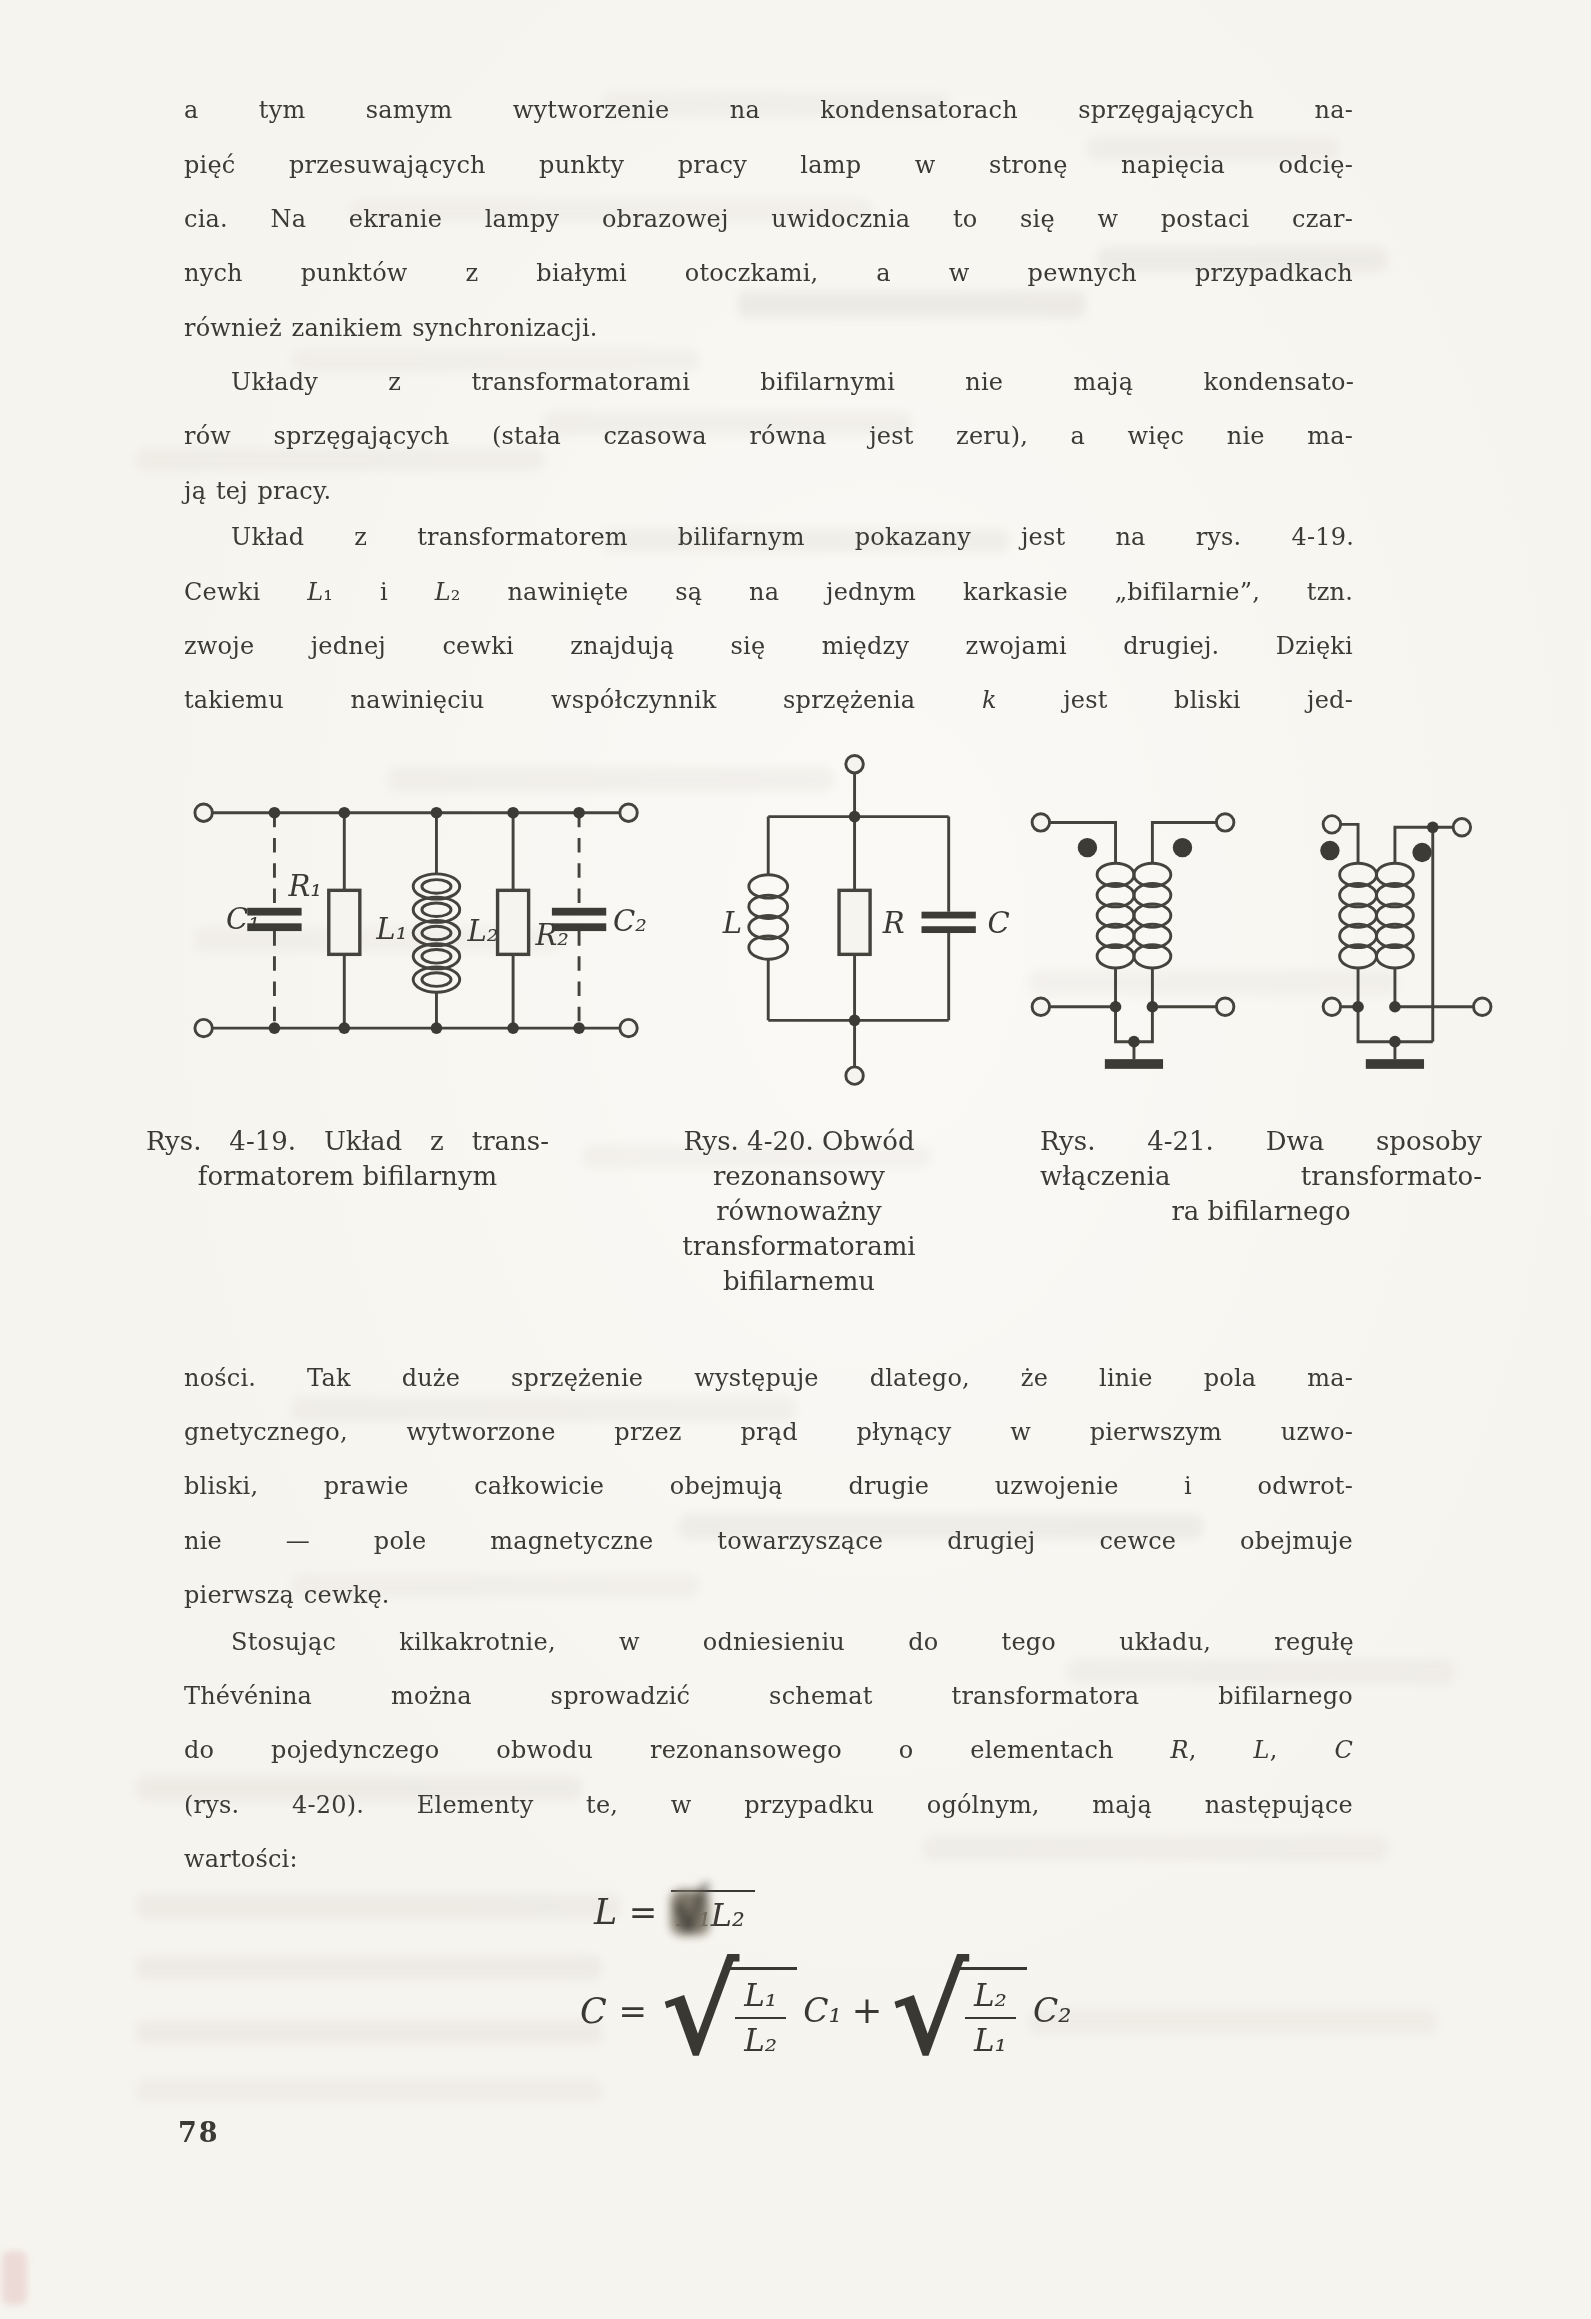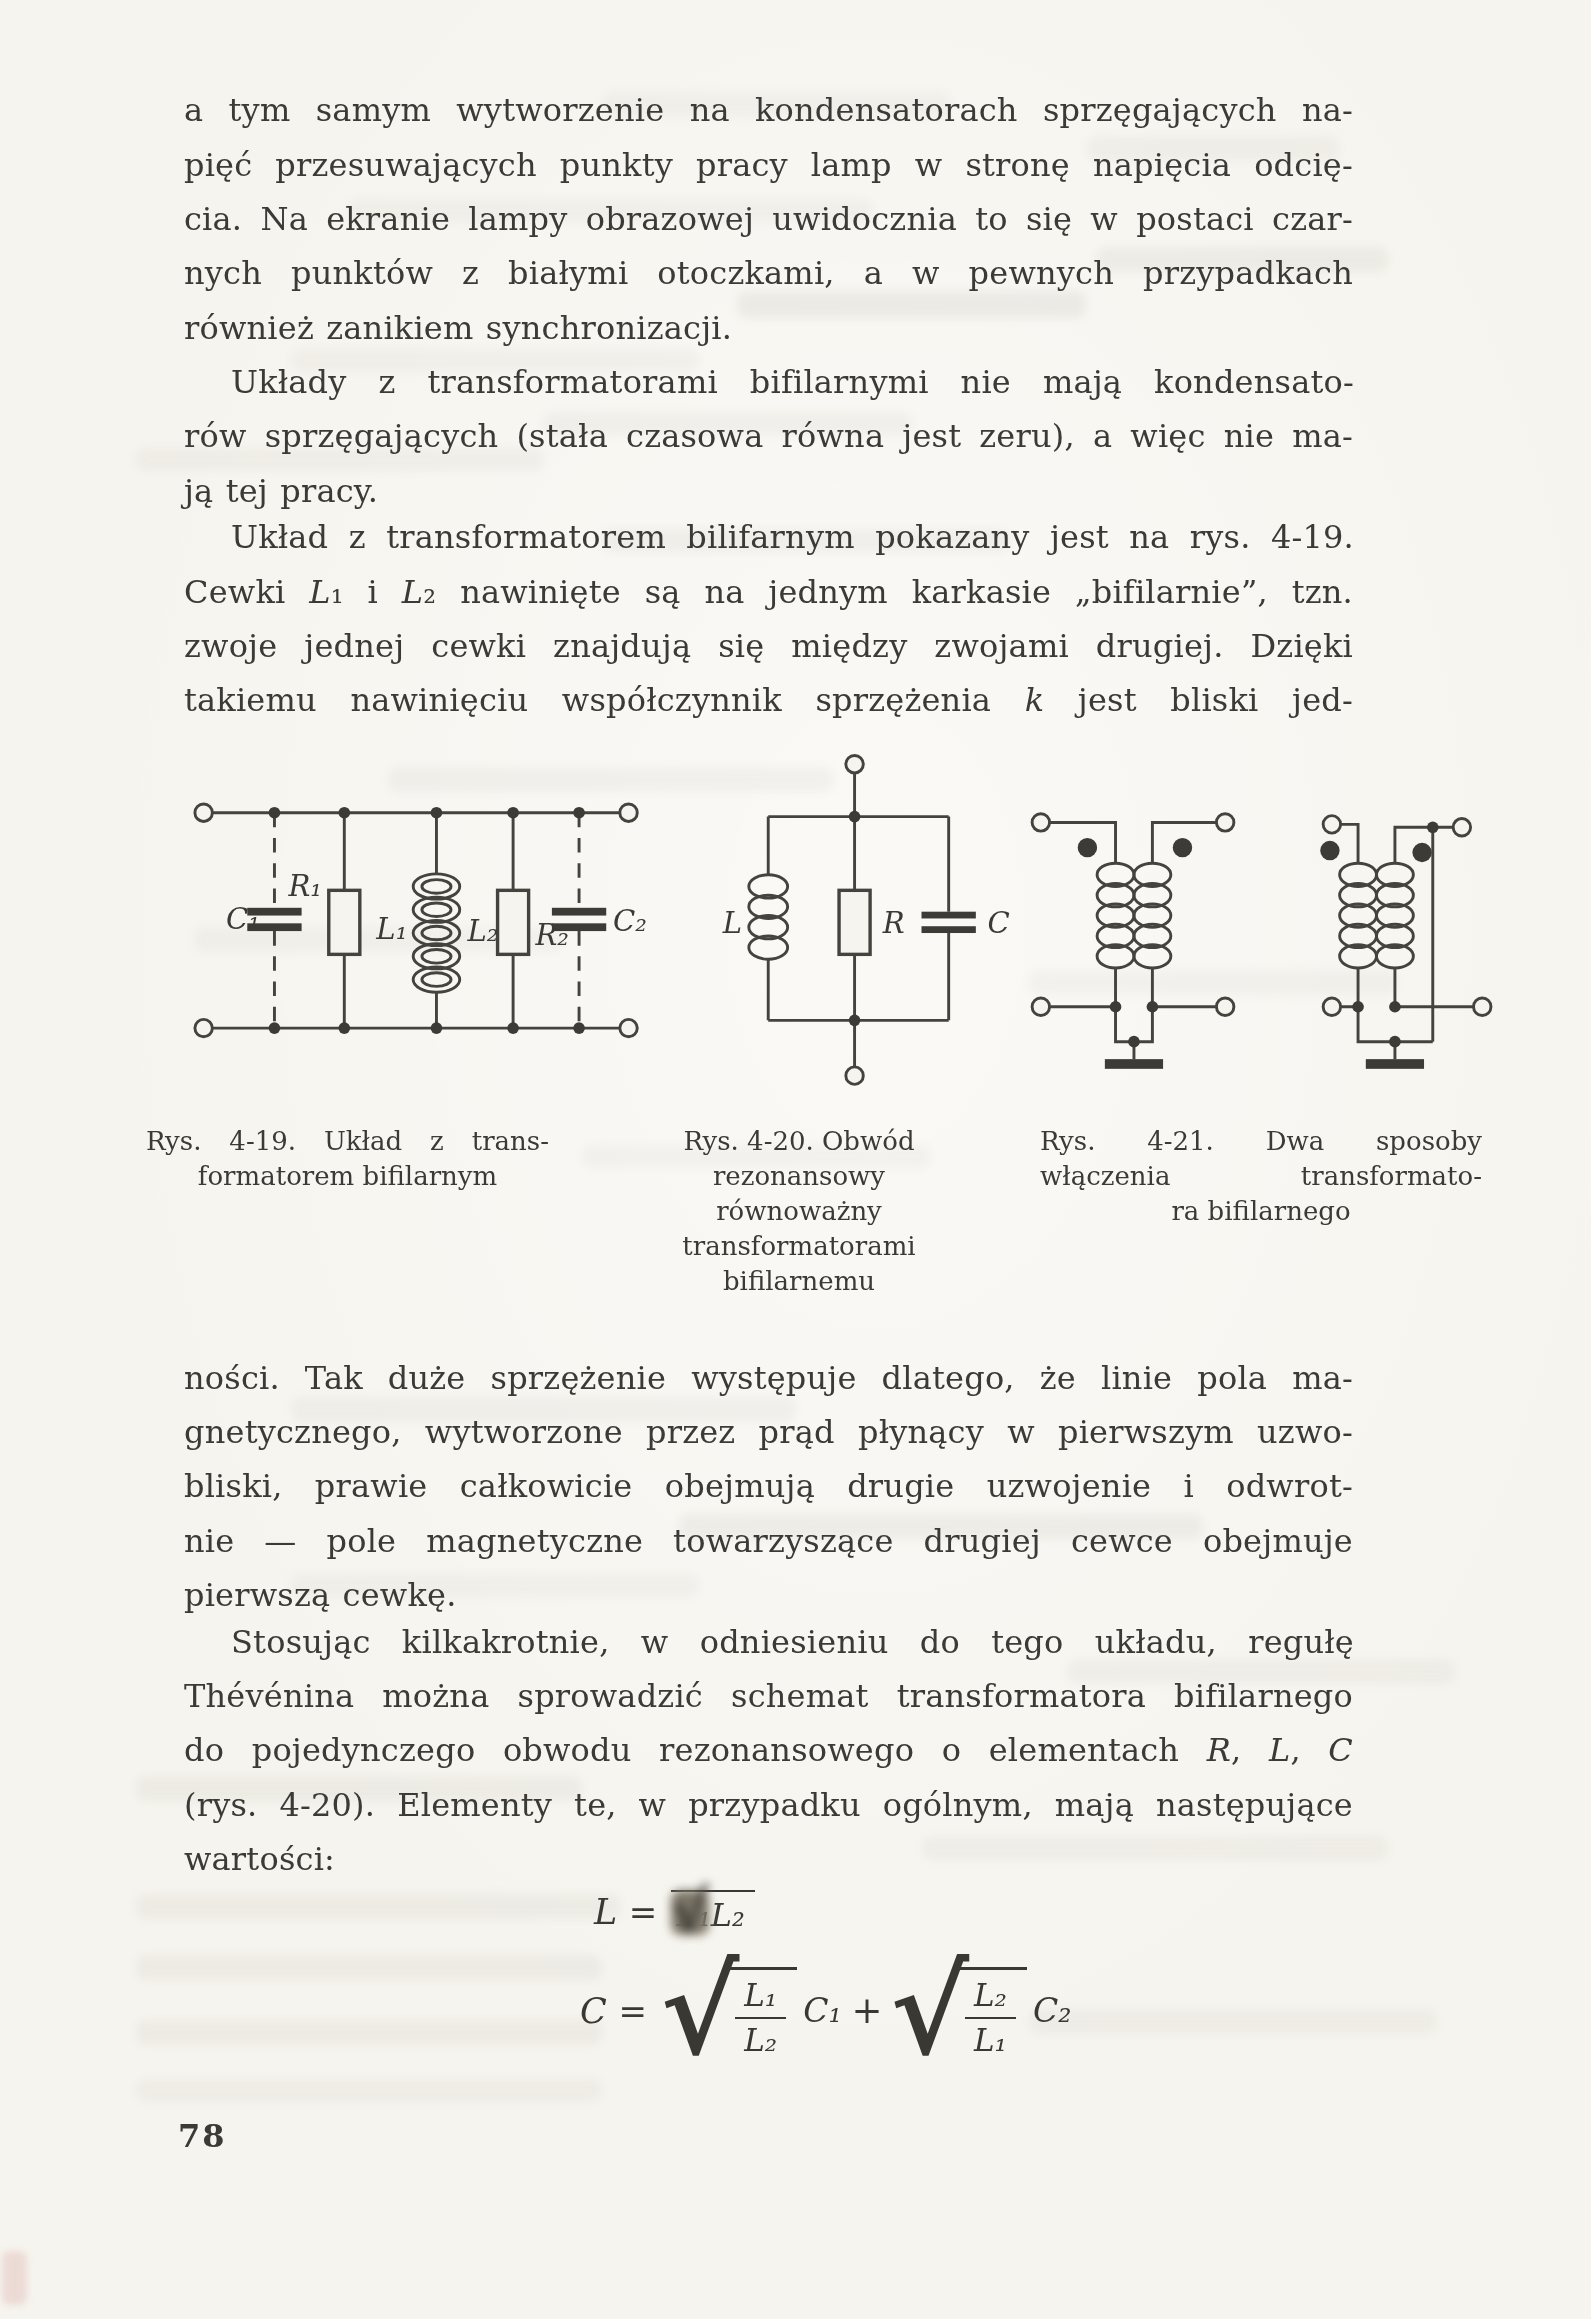--- a/index.html
+++ b/index.html
@@ -10,21 +10,21 @@
     background:
       radial-gradient(ellipse 1164px 1747px at 55% 40%, rgba(255,255,255,0.5), rgba(255,255,255,0) 70%),
       #f6f4ee;
     overflow:hidden;
     font-family:"DejaVu Serif", serif;
     color:#3b3a36;
   }
   
   .ln{
     position:absolute;left:184px;width:1169px;height:45px;
-    font-size:32px;line-height:43px;
+    font-size:24px;line-height:43px;
     text-align:justify;text-align-last:justify;text-justify:inter-word;
     word-spacing:1.9px;letter-spacing:0.2px;
     white-space:normal;z-index:2;
   }
   .ln.last{text-align-last:left;}
   .ln.indent{left:231px;width:1123px;}
   .ln i{font-style:italic;}
   
   .cap{position:absolute;z-index:2;font-size:26px;line-height:35px;color:#3b3a36;}
   .cap .cl{text-align:center;}
@@ -48,21 +48,21 @@
   .sgn.sm{font-size:58px;line-height:45px;margin-right:-5.8px;}
   .sgn.big{font-size:120px;line-height:93px;margin-right:-9.7px;}
   .rad{border-top:2.9px solid #393833;padding:3.9px 9.7px 0 5.8px;font-style:italic;font-size:32px;line-height:39px;}
   .radf{border-top:3.4px solid #393833;padding:5.8px 11.6px 0 5.8px;}
   .frac{display:inline-flex;flex-direction:column;align-items:center;font-style:italic;font-size:31px;}
   .frac .num{border-bottom:2.9px solid #393833;padding:0 8.7px 4.9px;line-height:33px;}
   .frac .den{padding-top:4.9px;line-height:33px;}
   .coef{font-style:italic;font-size:33px;margin-left:5.8px;}
   .plus{font-size:37px;margin:0 7.8px 0 9.7px;}
   
-  #pagenum{position:absolute;left:178px;top:2117px;font-size:32px;font-weight:bold;letter-spacing:1.9px;z-index:2;}
+  #pagenum{position:absolute;left:178px;top:2117px;font-size:27px;font-weight:bold;letter-spacing:1.9px;z-index:2;}
   
   .sm{position:absolute;z-index:1;border-radius:9.7px;filter:blur(4.9px);background:#7d7769;}
   .pink{position:absolute;z-index:1;border-radius:7.8px;filter:blur(3.9px);background:#cf8f8f;}
 </style>
 </head>
 <body>
 
 <div id="page">
 
   <div class="sm" style="left:602px;top:92px;width:349px;height:25px;opacity:.05;"></div>

